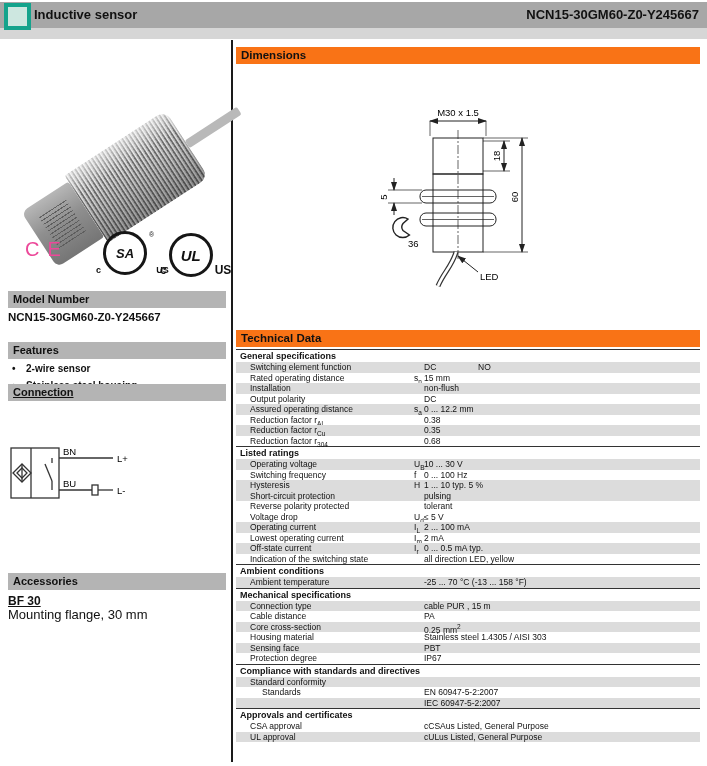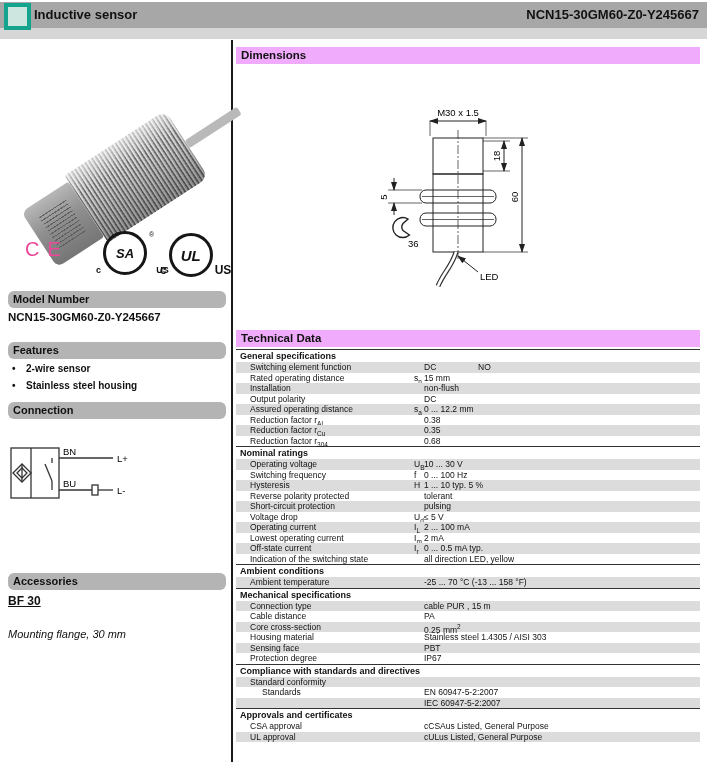--- a/index.html
+++ b/index.html
@@ -12,26 +12,26 @@
   #topstrip{top:28px;left:0;width:707px;height:11px;background:#d6d6d6;}
   #brandmark{top:3px;left:4px;width:19px;height:19px;background:#cde7e0;border:4px solid #14a38c;}
   #prodfam{left:34px;top:2px;height:21px;line-height:26px;font-size:13px;font-weight:bold;}
   #partnum{right:8px;top:2px;height:26px;line-height:26px;font-size:13px;font-weight:bold;}
 
   
   #divider{left:231px;top:40px;width:2px;height:722px;background:#1a1a1a;}
 
   
   .lbar{left:8px;width:218px;height:17px;background:#b4b4b4;font-weight:bold;font-size:11px;
-        line-height:17px;padding-left:5px;box-sizing:border-box;border-radius:6px;}
+        line-height:17px;padding-left:5px;box-sizing:border-box;}
   #modelval{left:8px;top:311px;font-size:11.5px;font-weight:bold;}
   .feat{left:12px;font-size:10px;font-weight:bold;}
   .feat .dot{display:inline-block;width:14px;}
   #bf30{left:8px;top:594px;font-size:12px;font-weight:bold;text-decoration:underline;}
-  #bf30desc{left:8px;top:628px;font-size:11px;font-style:italic;}
+  #bf30desc{left:8px;top:607px;font-size:13px;}
 
   
   #photo{left:10px;top:52px;width:212px;height:178px;}
   #sensor{position:absolute;left:14px;top:96px;width:225px;height:80px;
           transform:rotate(-33deg);transform-origin:95px 40px;display:flex;align-items:center;}
   #cap{width:56px;height:66px;background:linear-gradient(180deg,#b7b7b7,#8f8f8f 45%,#757575);
        border-radius:7px 3px 3px 7px;position:relative;flex:none;}
   #cap::after{content:"";position:absolute;left:12px;top:14px;width:32px;height:38px;
        background:repeating-linear-gradient(180deg,#5e5e5e 0 1px,transparent 1px 4px);}
   #barrel{width:120px;height:80px;flex:none;border-radius:3px 10px 10px 3px;
@@ -44,21 +44,21 @@
   #ce{left:25px;top:238px;font-size:20px;letter-spacing:8px;color:#ec4899;}
   .certwrap{display:flex;align-items:center;gap:2px;}
   #csa{left:96px;top:231px;}
   #ul{left:160px;top:233px;}
   .circ{width:38px;height:38px;border:3px solid #161616;border-radius:50%;display:flex;
         align-items:center;justify-content:center;font-weight:bold;font-style:italic;}
   .certsmall{font-size:9px;font-weight:bold;align-self:flex-end;}
   .certreg{font-size:7px;align-self:flex-start;}
 
   
-  .rbar{left:236px;width:464px;height:17px;background:#f0abfc;font-weight:bold;font-size:11.5px;
+  .rbar{left:236px;width:464px;height:17px;background:#f97316;font-weight:bold;font-size:11.5px;
         line-height:17px;padding-left:5px;box-sizing:border-box;}
 
   
   #ttable{left:236px;top:349px;width:464px;}
   .t-sec{height:13px;line-height:12px;border-top:1px solid #333;font-weight:bold;font-size:9px;
          padding-left:4px;box-sizing:border-box;background:#fff;}
   .t-row{position:relative;height:10.5px;line-height:10.5px;font-size:8.5px;}
   .t-row.g{background:#dcdcdc;}
   .lbl{position:absolute;left:14px;white-space:nowrap;text-align:center;}
   .lbl.ind{left:26px;}
@@ -100,21 +100,21 @@
   <span class="certsmall" style="font-size:12px;">US</span>
 </div>
 
 <div class="abs lbar" style="top:291px;">Model Number</div>
 <div class="abs" id="modelval">NCN15-30GM60-Z0-Y245667</div>
 
 <div class="abs lbar" style="top:342px;">Features</div>
 <div class="abs feat" style="top:363px;"><span class="dot">•</span><span>2-wire sensor</span></div>
 <div class="abs feat" style="top:380px;"><span class="dot">•</span><span>Stainless steel housing</span></div>
 
-<div class="abs lbar" style="top:402px;">Connection</div>
+<div class="abs lbar" style="top:384px;text-decoration:underline;">Connection</div>
 
 <svg class="abs" style="left:8px;top:432px;" width="215" height="80" viewBox="0 0 215 80">
   <g stroke="#333" stroke-width="1.3" fill="none">
     <rect x="3" y="16" width="48" height="50"></rect>
     <line x1="23" y1="16" x2="23" y2="66"></line>
     <polygon points="5,41 14,32 23,41 14,50"></polygon>
     <polygon points="9,41 14,36 19,41 14,46"></polygon>
     <line x1="14" y1="32" x2="14" y2="50"></line>
     <line x1="51" y1="26" x2="105" y2="26"></line>
     <line x1="44" y1="26" x2="44" y2="31"></line>
@@ -219,43 +219,43 @@
   </div>
   <div class="t-row g">
     <span class="lbl"><span>Reduction factor r</span><sub>Cu</sub></span>
     <span class="val">0.35</span>
   </div>
   <div class="t-row">
     <span class="lbl"><span>Reduction factor r</span><sub>304</sub></span>
     <span class="val">0.68</span>
   </div>
 
-  <div class="t-sec">Nominal ratings</div>
+  <div class="t-sec">Listed ratings</div>
   <div class="t-row g">
     <span class="lbl">Operating voltage</span>
     <span class="sym"><span>U</span><sub>B</sub></span>
     <span class="val">10 ... 30 V</span>
   </div>
   <div class="t-row">
     <span class="lbl">Switching frequency</span>
     <span class="sym">f</span>
     <span class="val">0 ... 100 Hz</span>
   </div>
   <div class="t-row g">
     <span class="lbl">Hysteresis</span>
     <span class="sym">H</span>
     <span class="val">1 ... 10  typ. 5  %</span>
   </div>
+  <div class="t-row g">
+    <span class="lbl">Short-circuit protection</span>
+    <span class="val">pulsing</span>
+  </div>
   <div class="t-row">
     <span class="lbl">Reverse polarity protected</span>
     <span class="val">tolerant</span>
-  </div>
-  <div class="t-row g">
-    <span class="lbl">Short-circuit protection</span>
-    <span class="val">pulsing</span>
   </div>
   <div class="t-row">
     <span class="lbl">Voltage drop</span>
     <span class="sym"><span>U</span><sub>d</sub></span>
     <span class="val">≤ 5 V</span>
   </div>
   <div class="t-row g">
     <span class="lbl">Operating current</span>
     <span class="sym"><span>I</span><sub>L</sub></span>
     <span class="val">2 ... 100 mA</span>

